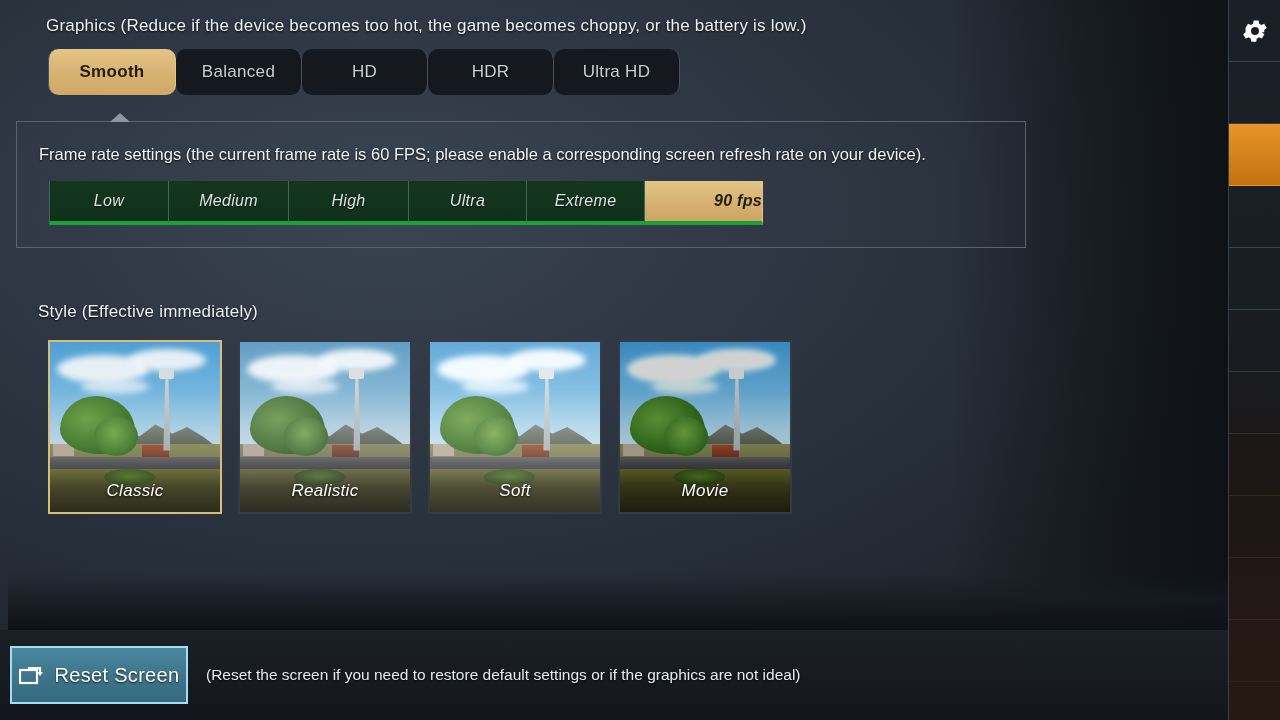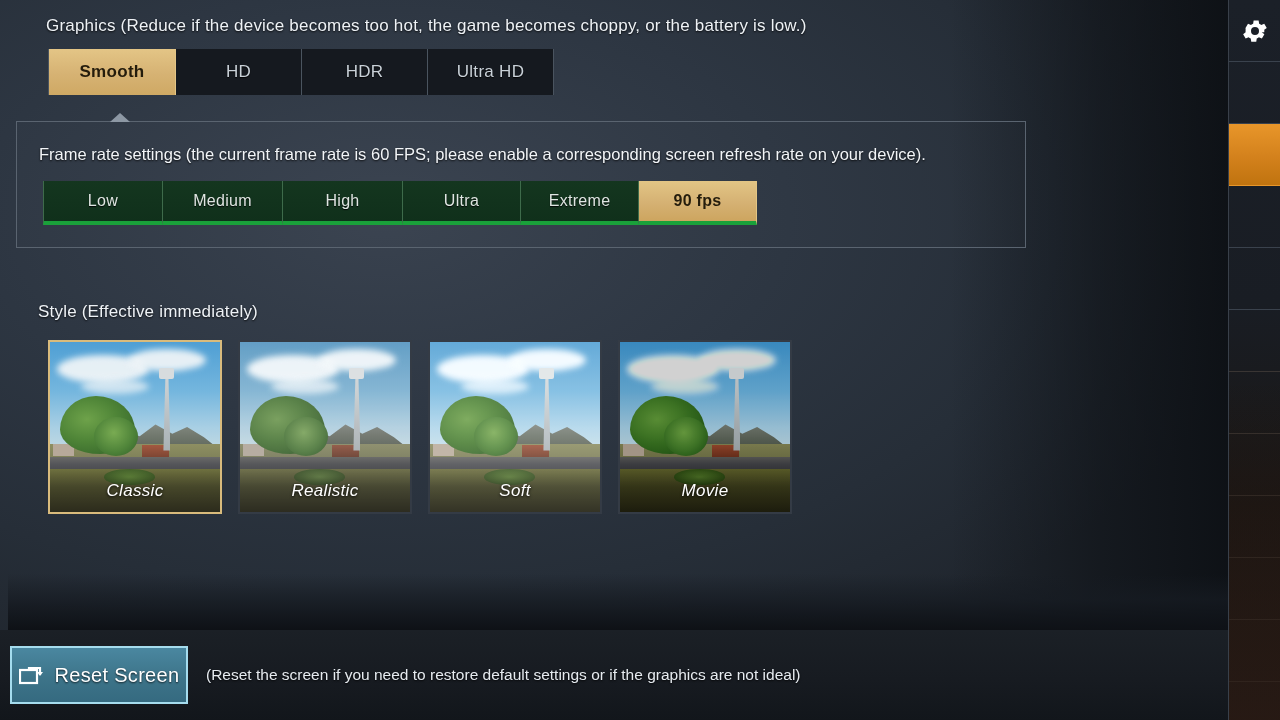--- a/index.html
+++ b/index.html
@@ -37,20 +37,21 @@
   
   .seg-row { display:flex; margin-top:13px; }
   .seg {
     height:46px; display:flex; align-items:center; justify-content:center;
     font-size:17px; letter-spacing:.3px;
     background:#15191f;
     border-right:1px solid #4a545f;
     color:#c9d1d8;
     text-shadow:0 1px 1px rgba(0,0,0,.9);
     position:relative;
+    border-radius:10px;
   }
   .seg:first-child { border-left:1px solid #4a545f; }
   .seg.sel {
     background:linear-gradient(180deg,#e3c586 0%,#d6b273 55%,#cfa964 100%);
     color:#241c0c; font-weight:bold;
     text-shadow:none;
     border-right:1px solid #e3c586;
   }
 
   
@@ -81,20 +82,21 @@
     border-right:1px solid #3e6b4b;
     border-bottom:4px solid #1aa13a;
     color:#dfe6e2;
     text-shadow:0 1px 1px rgba(0,0,0,.9);
   }
   .fps:first-child { border-left:1px solid #3e6b4b; }
   .fps.sel {
     background:linear-gradient(180deg,#e2c585 0%,#d5b173 55%,#cda55f 100%);
     color:#241c0c; font-weight:bold; text-shadow:none;
     border-right:1px solid #e2c585;
+    justify-content:flex-end;
   }
 
   
   .style-label-wrap { margin:54px 0 0 30px; }
   .thumbs { display:flex; gap:16px; margin:18px 0 0 40px; }
   .thumb {
     width:174px; height:174px; position:relative; overflow:hidden;
     border:2px solid #343b45; background:#1a2530;font-style:italic;
   }
   .thumb.sel { border:2px solid #d9bb7c; }
@@ -235,34 +237,37 @@
     <div class="content-inner">
 
       <div style="margin-left:38px;">
         <div class="section-label">Graphics (Reduce if the device becomes too hot, the game becomes choppy, or the battery is low.)</div>
       </div>
       <div class="seg-row" style="margin-left:40px;">
         <div class="seg sel" style="width:128px;">
           <span>Smooth</span>
         </div>
         <div class="seg" style="width:126px;">
+          <span>Balanced</span>
+        </div>
+        <div class="seg" style="width:126px;">
           <span>HD</span>
         </div>
         <div class="seg" style="width:126px;">
           <span>HDR</span>
         </div>
         <div class="seg" style="width:126px;">
           <span>Ultra HD</span>
         </div>
       </div>
 
       <div class="fr-panel">
         <div class="fr-pointer"></div>
         <div class="fr-text">Frame rate settings (the current frame rate is 60 FPS; please enable a corresponding screen refresh rate on your device).</div>
-        <div class="fps-row" style="margin-left:4px;">
+        <div class="fps-row" style="margin-left:10px;font-style:italic;">
           <div class="fps" style="width:120px;">
             <span>Low</span>
           </div>
           <div class="fps" style="width:120px;">
             <span>Medium</span>
           </div>
           <div class="fps" style="width:120px;">
             <span>High</span>
           </div>
           <div class="fps" style="width:118px;">

